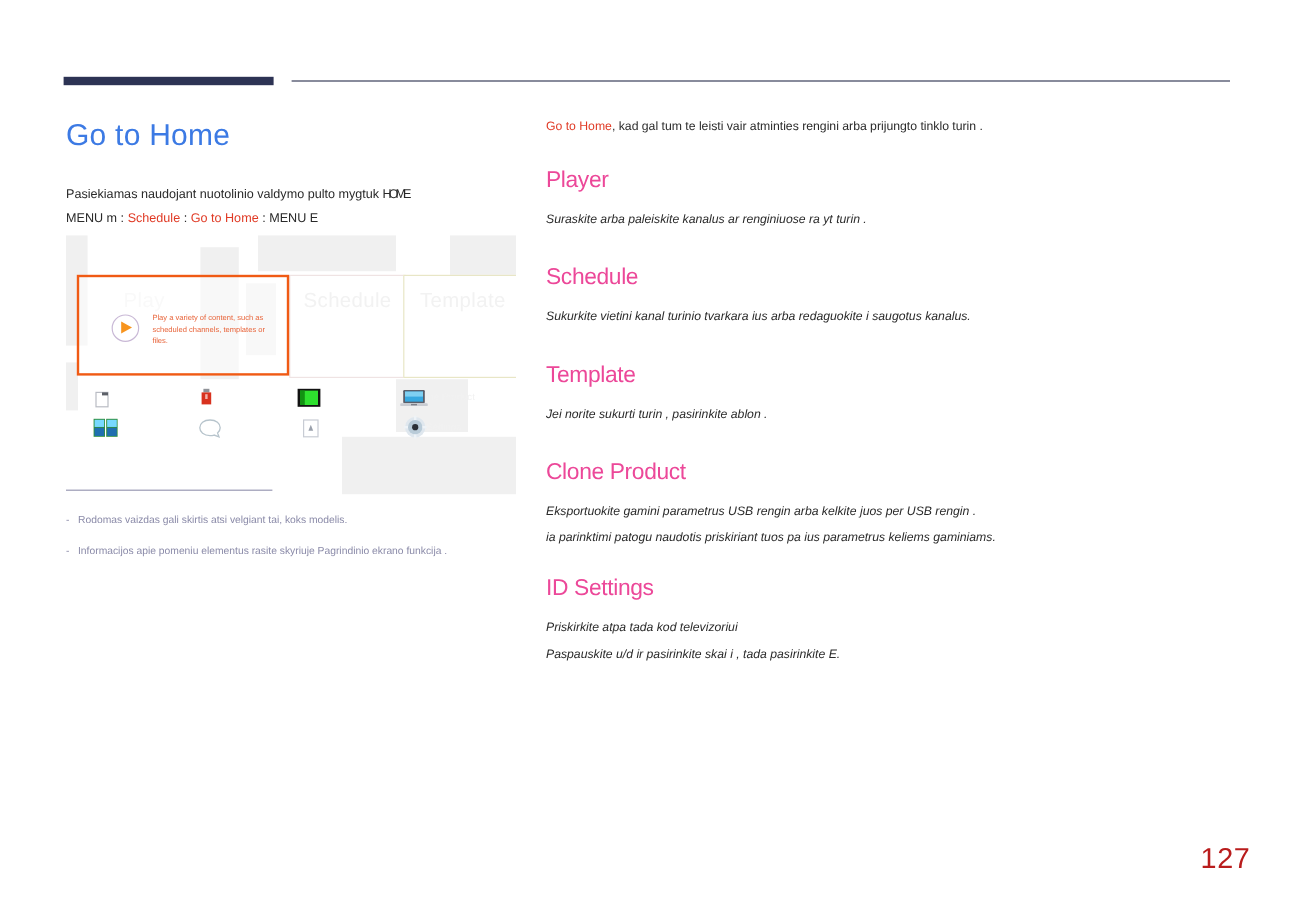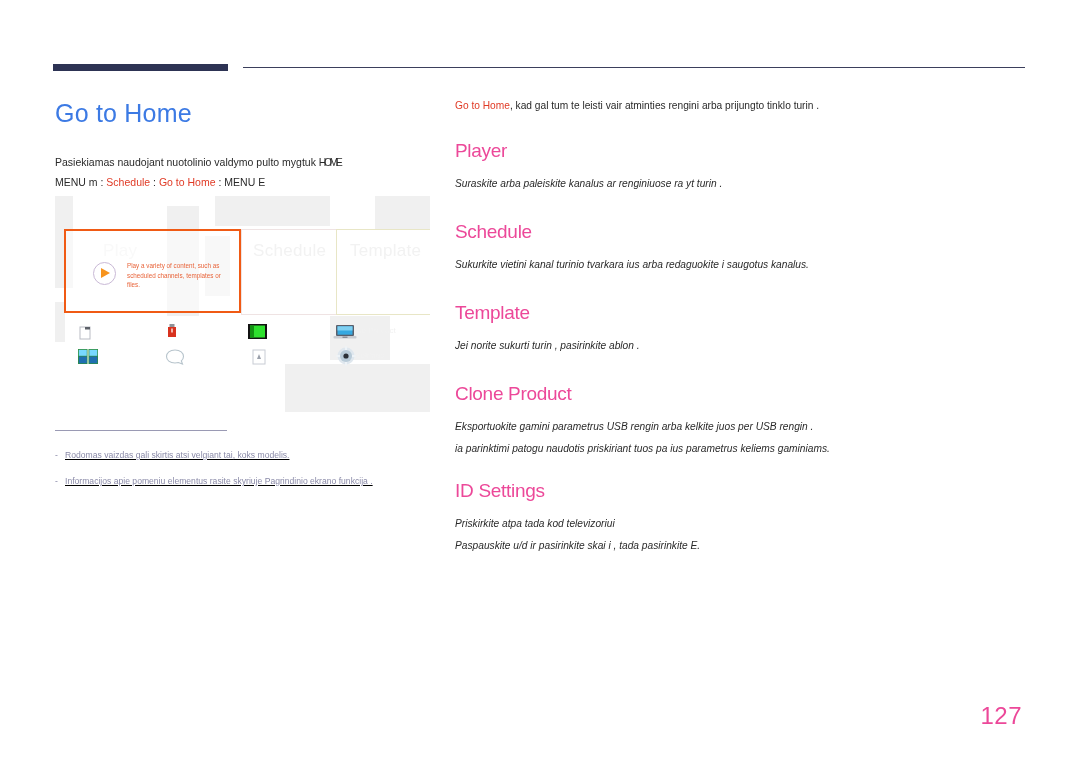--- a/index.html
+++ b/index.html
@@ -151,23 +151,22 @@
     position: absolute;
     width: 18px;
     height: 16px;
   }
   .mock-icon svg { display: block; }
 
   
   #footnotes {
     position: absolute;
     left: 55px;
-    top: 430px;
+    top: 408px;
     width: 380px;
-    text-decoration: underline;
   }
   #footnote-rule {
     width: 172px;
     height: 1px;
     background: #9a9ab4;
     margin-bottom: 17px;
   }
   .footnote {
     font-size: 8.6px;
     color: #8a8aa8;
@@ -227,24 +226,24 @@
     font-size: 8px;
     vertical-align: 1px;
   }
   .section .bullet .hl { color: #e03a25; }
   .gap-lg { height: 23px; }
   .gap-md { height: 17px; }
 
   
   #page-number {
     position: absolute;
-    right: 58px;
+    right: 38px;
     top: 702px;
     font-size: 24px;
-    color: #ec4899;
+    color: #b91c1c;
     letter-spacing: 0.5px;
   }
 </style>
 </head>
 <body>
 
 <div id="header-rules">
   <div class="rule-thick"></div>
   <div class="rule-thin"></div>
 </div>

